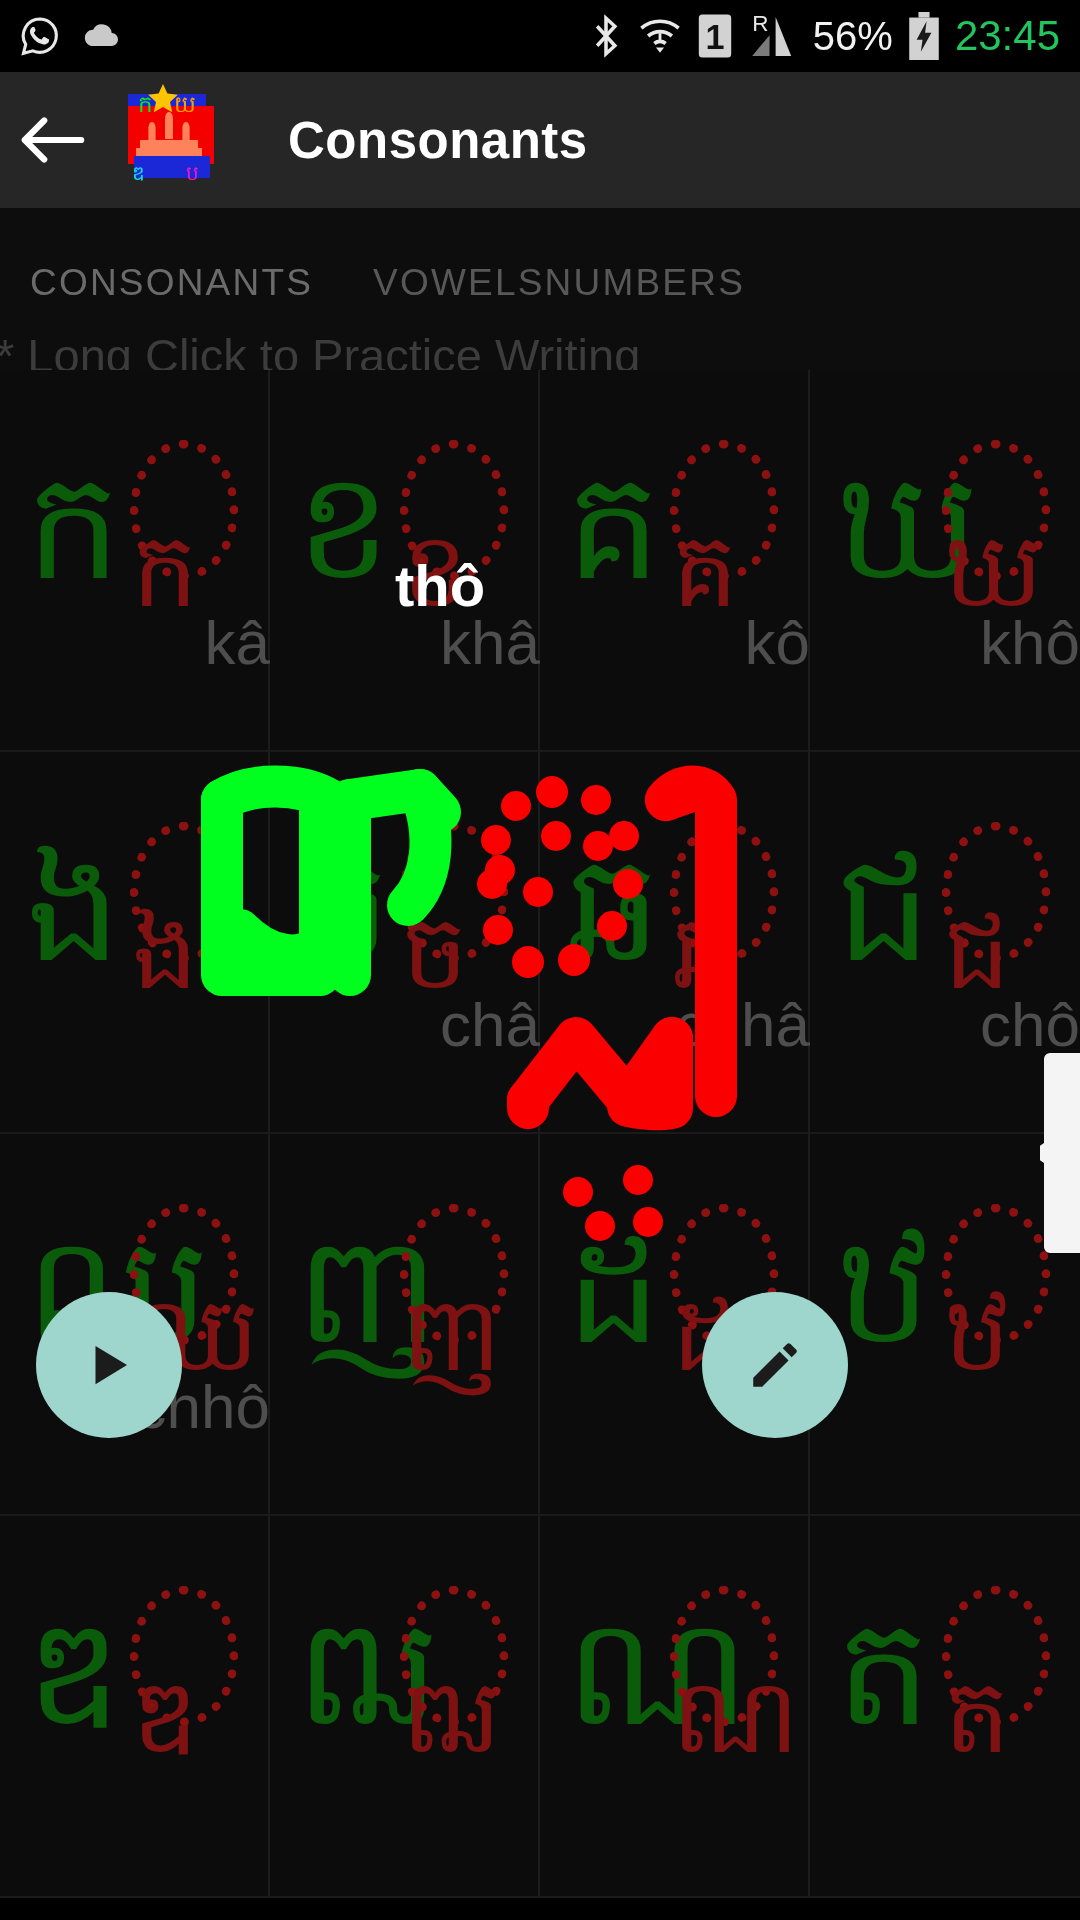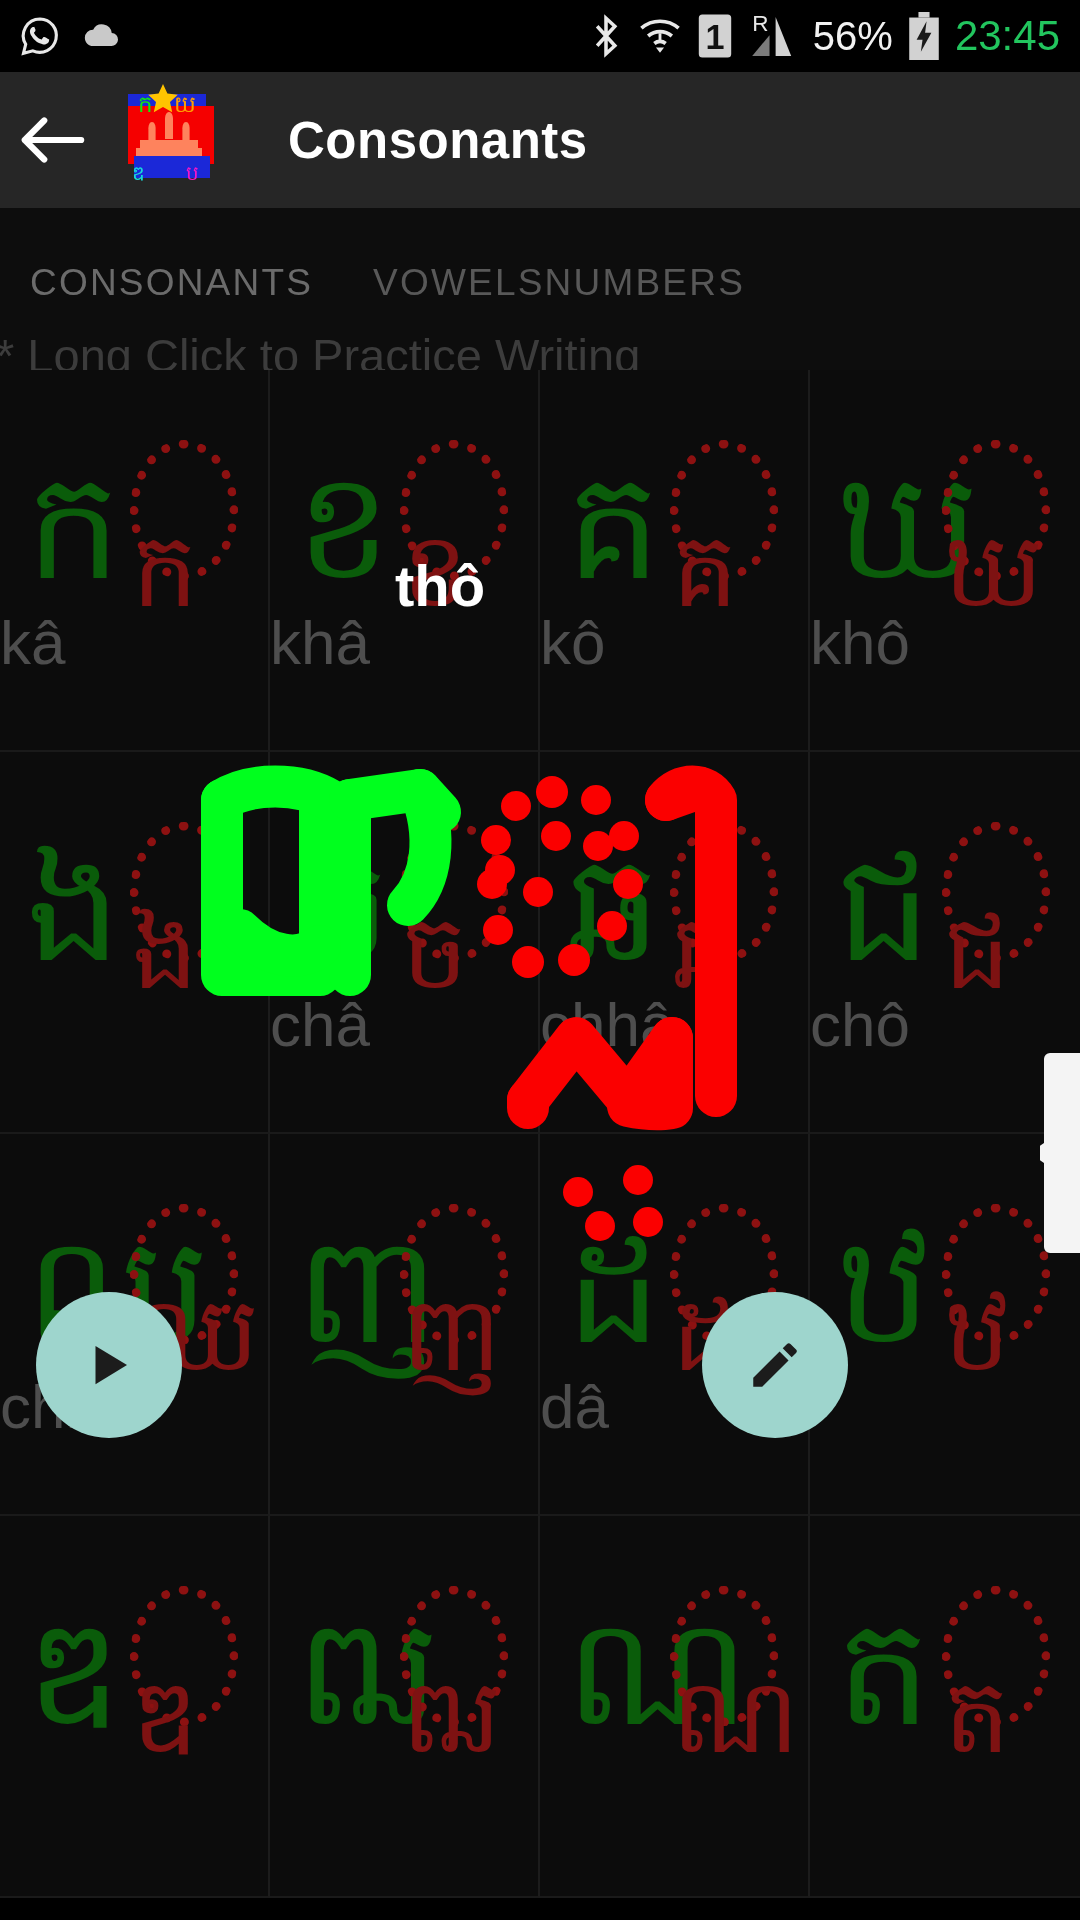--- a/index.html
+++ b/index.html
@@ -35,21 +35,21 @@
   
   .grid{position:absolute;left:0;top:370px;width:1080px;height:1550px;background:#000;}
   .row{display:flex;height:382px;}
   .cell{width:270px;height:382px;background:#0c0c0c;border-right:2px solid #1c1c1c;border-bottom:2px solid #1a1a1a;position:relative;box-sizing:border-box;}
   .cell:last-child{border-right:none;}
   .glyphwrap{position:absolute;left:0;top:56px;width:270px;height:200px;display:flex;align-items:center;justify-content:flex-start;}
   .kh-main{color:#0a5c0a;font-size:150px;line-height:1;margin-left:26px;font-family:"DejaVu Sans","Liberation Sans",sans-serif;}
   .kh-trace{position:absolute;right:22px;top:56px;width:120px;height:200px;}
   .kh-trace .ghost{position:absolute;left:6px;top:92px;color:#7e1212;font-size:104px;line-height:1;font-family:"DejaVu Sans","Liberation Sans",sans-serif;}
   .dots{position:absolute;left:4px;top:14px;width:108px;height:140px;border:9px dotted #8d1111;border-radius:50%;box-sizing:border-box;}
-  .celllabel{position:absolute;left:0;bottom:76px;width:270px;text-align:left;color:#4e4e4e;font-size:62px;line-height:1;}
+  .celllabel{position:absolute;left:0;bottom:76px;width:270px;text-align:right;color:#4e4e4e;font-size:62px;line-height:1;}
 
   
   .ink{position:absolute;left:0;top:0;width:1080px;height:1920px;pointer-events:none;}
 
   
   .toast{position:absolute;left:0;top:552px;width:880px;text-align:center;color:#ffffff;font-size:58px;font-weight:bold;letter-spacing:0px;}
 
   
   .fastscroll{position:absolute;right:0;top:1053px;}
 

